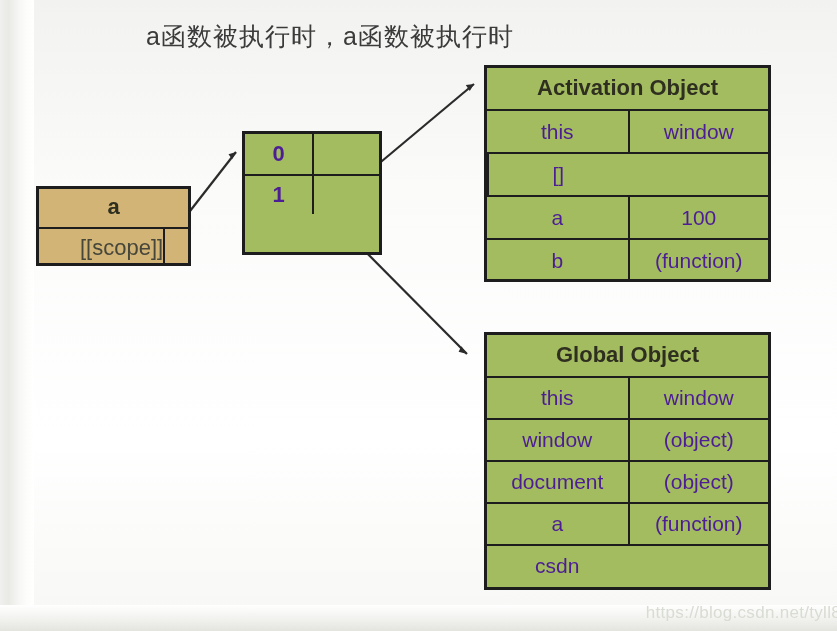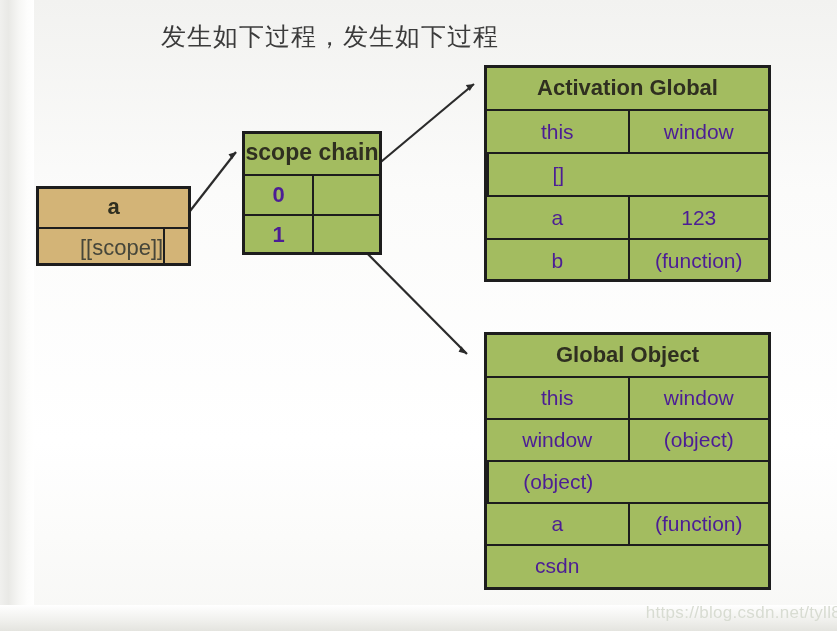--- a/index.html
+++ b/index.html
@@ -174,21 +174,21 @@
   }
 </style>
 </head>
 <body>
 
 <div id="slide">
 
   <div id="left-sheen"></div>
   <div id="bottom-sheen"></div>
 
-  <div id="title">发生如下过程，发生如下过程</div>
+  <div id="title">a函数被执行时，a函数被执行时</div>
 
   <svg id="arrows" viewBox="0 0 837 631" xmlns="http://www.w3.org/2000/svg">
 
     <g>
       <line x1="162" y1="247" x2="236" y2="152" stroke="#2b2b2b" stroke-width="2.2"></line>
       <circle cx="162" cy="247" r="3.4" fill="#2b2b2b"></circle>
       <polygon points="236,152 228.5,154.2 232.1,159.2" fill="#2b2b2b"></polygon>
     </g>
 
     <g>
@@ -206,63 +206,61 @@
 
   <div id="function-a" class="tbl tan">
     <div class="thead">a</div>
     <div class="trow">
       <div class="tc c1">[[scope]]</div>
       <div class="tc c2 sep"></div>
     </div>
   </div>
 
   <div id="scope-chain" class="tbl">
-    <div class="thead">
-        <span>scope chain</span>
-      </div>
     <div class="trow">
       <div class="tc c1">0</div>
       <div class="tc c2 sep"></div>
     </div>
     <div class="trow">
       <div class="tc c1">1</div>
       <div class="tc c2 sep"></div>
     </div>
   </div>
 
   <div id="activation-object" class="tbl">
-    <div class="thead">Activation Global</div>
+    <div class="thead">Activation Object</div>
     <div class="trow">
       <div class="tc c1">this</div>
       <div class="tc c2 sep">window</div>
     </div>
     <div class="trow">
       <div class="tc c2 sep">[]</div>
     </div>
     <div class="trow">
       <div class="tc c1">a</div>
-      <div class="tc c2 sep">123</div>
+      <div class="tc c2 sep">100</div>
     </div>
     <div class="trow">
       <div class="tc c1">b</div>
       <div class="tc c2 sep">(function)</div>
     </div>
   </div>
 
   <div id="global-object" class="tbl">
     <div class="thead">Global Object</div>
     <div class="trow">
       <div class="tc c1">this</div>
       <div class="tc c2 sep">window</div>
     </div>
     <div class="trow">
       <div class="tc c1">window</div>
       <div class="tc c2 sep">(object)</div>
     </div>
     <div class="trow">
+      <div class="tc c1">document</div>
       <div class="tc c2 sep">(object)</div>
     </div>
     <div class="trow">
       <div class="tc c1">a</div>
       <div class="tc c2 sep">(function)</div>
     </div>
     <div class="trow">
       <div class="tc c1">csdn</div>
     </div>
   </div>

